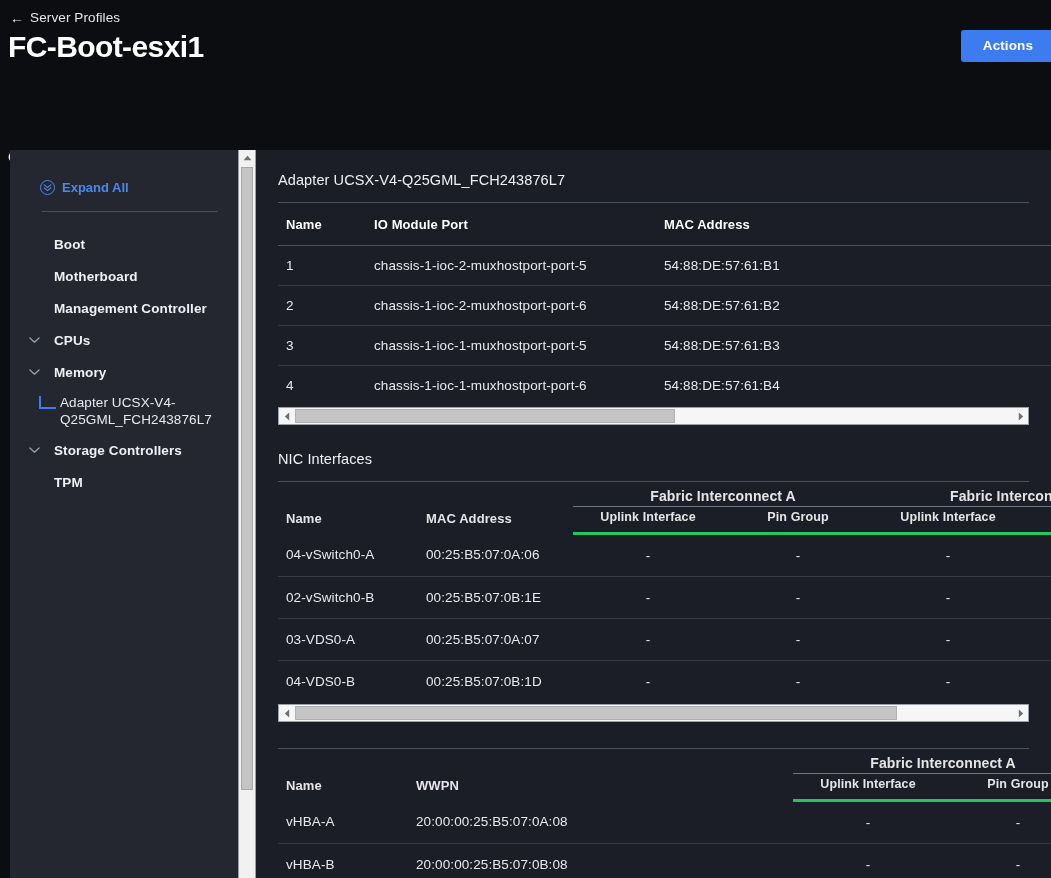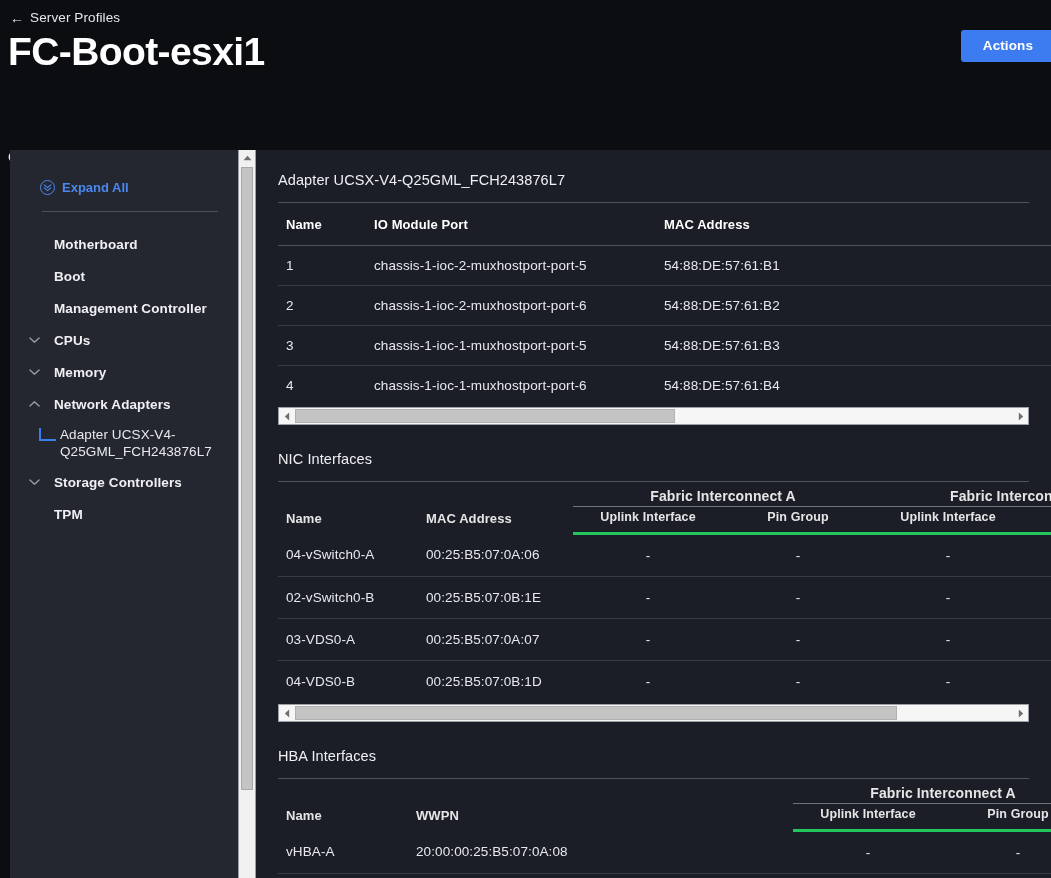--- a/index.html
+++ b/index.html
@@ -14,21 +14,21 @@
   
   .breadcrumb {
     position: absolute; left: 10px; top: 10px;
     display: flex; align-items: center; gap: 6px;
     color: #e4e6ea; font-size: 13.5px; letter-spacing: .1px;
   }
   .breadcrumb .arrow { font-size: 14px; line-height: 1; color: #e4e6ea; }
 
   .page-title {
     position: absolute; left: 8px; top: 30px;
-    font-size: 39px; font-weight: 700; color: #ffffff;
+    font-size: 30px; font-weight: 700; color: #ffffff;
     letter-spacing: -.6px;
   }
 
   .actions-btn {
     position: absolute; right: -4px; top: 30px;
     background: #3c7cf0; color: #ffffff;
     font-size: 13.5px; font-weight: 700;
     padding: 8px 22px 9px 22px;
     border: none; border-radius: 3px;
     cursor: pointer; letter-spacing: .1px;
@@ -231,26 +231,26 @@
       </span>
       <span>Expand All</span>
     </div>
 
     <div class="divider"></div>
 
     <div class="tree">
 
       <div class="tree-item">
         <span class="chev empty"></span>
+        <span class="lbl">Boot</span>
+      </div>
+
+      <div class="tree-item">
+        <span class="chev empty"></span>
         <span class="lbl">Motherboard</span>
-      </div>
-
-      <div class="tree-item">
-        <span class="chev empty"></span>
-        <span class="lbl">Boot</span>
       </div>
 
       <div class="tree-item">
         <span class="chev empty"></span>
         <span class="lbl">Management Controller</span>
       </div>
 
       <div class="tree-item">
         <span class="chev">
           <svg width="11" height="8" viewBox="0 0 12 8">
@@ -262,28 +262,20 @@
 
       <div class="tree-item">
         <span class="chev">
           <svg width="11" height="8" viewBox="0 0 12 8">
               <path d="M1 1.8 L6 6.4 L11 1.8" fill="none" stroke="#9aa3b0" stroke-width="1.4" stroke-linecap="round" stroke-linejoin="round"></path>
             </svg>
         </span>
         <span class="lbl">Memory</span>
       </div>
 
-      <div class="tree-item">
-        <span class="chev">
-          <svg width="11" height="8" viewBox="0 0 12 8">
-              <path d="M1 6.2 L6 1.6 L11 6.2" fill="none" stroke="#9aa3b0" stroke-width="1.4" stroke-linecap="round" stroke-linejoin="round"></path>
-            </svg>
-        </span>
-        <span class="lbl">Network Adapters</span>
-      </div>
 
       <div class="tree-item child">
         <span class="connector"></span>
         <span class="lbl">Adapter UCSX-V4-Q25GML_FCH243876L7</span>
       </div>
 
       <div class="tree-item">
         <span class="chev">
           <svg width="11" height="8" viewBox="0 0 12 8">
               <path d="M1 1.8 L6 6.4 L11 1.8" fill="none" stroke="#9aa3b0" stroke-width="1.4" stroke-linecap="round" stroke-linejoin="round"></path>
@@ -443,21 +435,20 @@
           <svg width="6" height="9" viewBox="0 0 6 10">
               <path d="M0.6 0.6 L0.6 9.4 L5.4 5 Z" fill="#6b7076"></path>
             </svg>
         </div>
       </div>
     </div>
 
     <div class="gap-26"></div>
 
     <div class="section">
-      <div class="section-title">HBA Interfaces</div>
       <div class="section-rule"></div>
 
       <table class="tbl-grouped">
         <colgroup>
             <col style="width:130px">
             <col style="width:385px">
             <col style="width:150px">
             <col style="width:150px">
           </colgroup>
         <thead>

